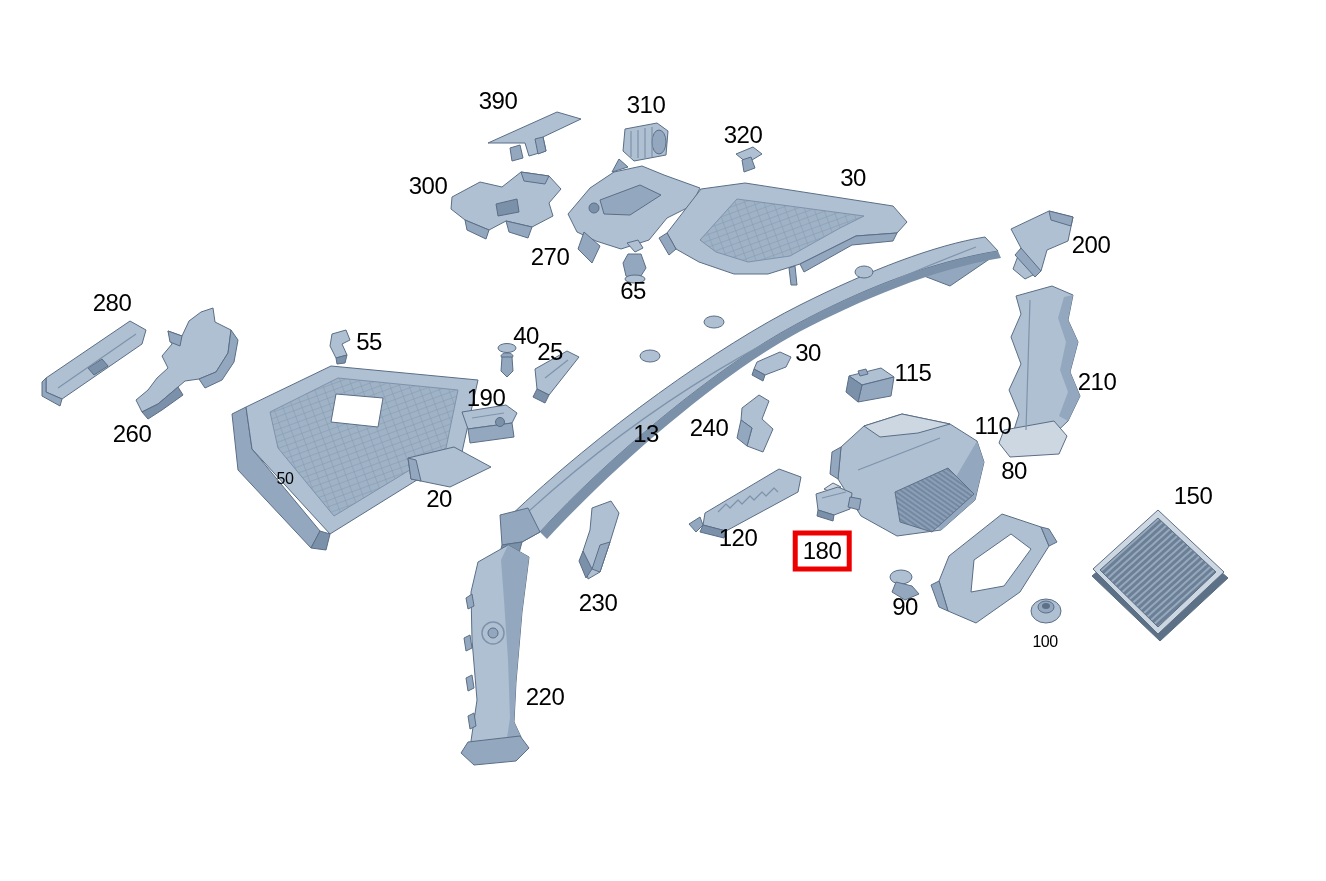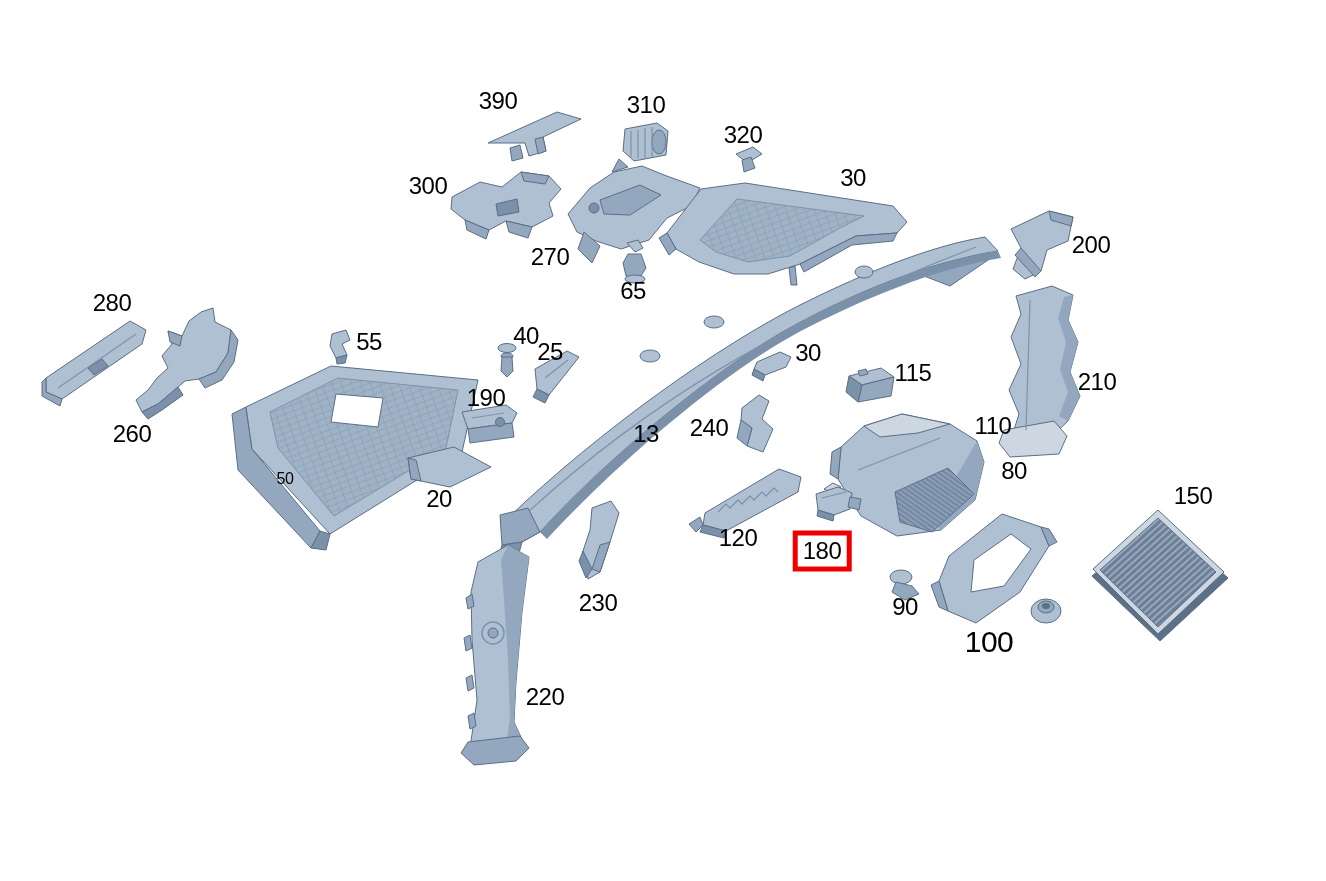--- a/index.html
+++ b/index.html
@@ -268,21 +268,21 @@
       <div class="part-label" style="left: 439px; top: 499px; font-size: 24px;">20</div>
       <div class="part-label" style="left: 550px; top: 352px; font-size: 24px;">25</div>
       <div class="part-label" style="left: 808px; top: 353px; font-size: 24px;">30</div>
       <div class="part-label" style="left: 506px; top: 336px; font-size: 24px; margin-left: 20px;">40</div>
       <div class="part-label" style="left: 285px; top: 479px; font-size: 16px;">50</div>
       <div class="part-label" style="left: 369px; top: 342px; font-size: 24px;">55</div>
       <div class="part-label" style="left: 853px; top: 178px; font-size: 24px;">30</div>
       <div class="part-label" style="left: 633px; top: 291px; font-size: 24px;">65</div>
       <div class="part-label" style="left: 1014px; top: 471px; font-size: 24px;">80</div>
       <div class="part-label" style="left: 905px; top: 607px; font-size: 24px; text-align: right;">90</div>
-      <div class="part-label" style="left: 989px; top: 642px; font-size: 30px;">100</div>
+      <div class="part-label" style="left: 1045px; top: 642px; font-size: 16px;">100</div>
       <div class="part-label" style="left: 961px; top: 426px; font-size: 24px; margin-left: 32px;">110</div>
       <div class="part-label" style="left: 913px; top: 373px; font-size: 24px;">115</div>
       <div class="part-label" style="left: 738px; top: 538px; font-size: 24px;">120</div>
       <div class="part-label" style="left: 1156px; top: 496px; font-size: 24px; margin-left: 37px;">150</div>
       <div class="part-label highlighted" style="left: 822px; top: 539px; font-size: 24px; margin-top: 12px;">180</div>
       <div class="part-label" style="left: 486px; top: 398px; font-size: 24px;">190</div>
       <div class="part-label" style="left: 1091px; top: 245px; font-size: 24px;">200</div>
       <div class="part-label" style="left: 1097px; top: 382px; font-size: 24px;">210</div>
       <div class="part-label" style="left: 545px; top: 697px; font-size: 24px;">220</div>
       <div class="part-label" style="left: 598px; top: 603px; font-size: 24px;">230</div>

